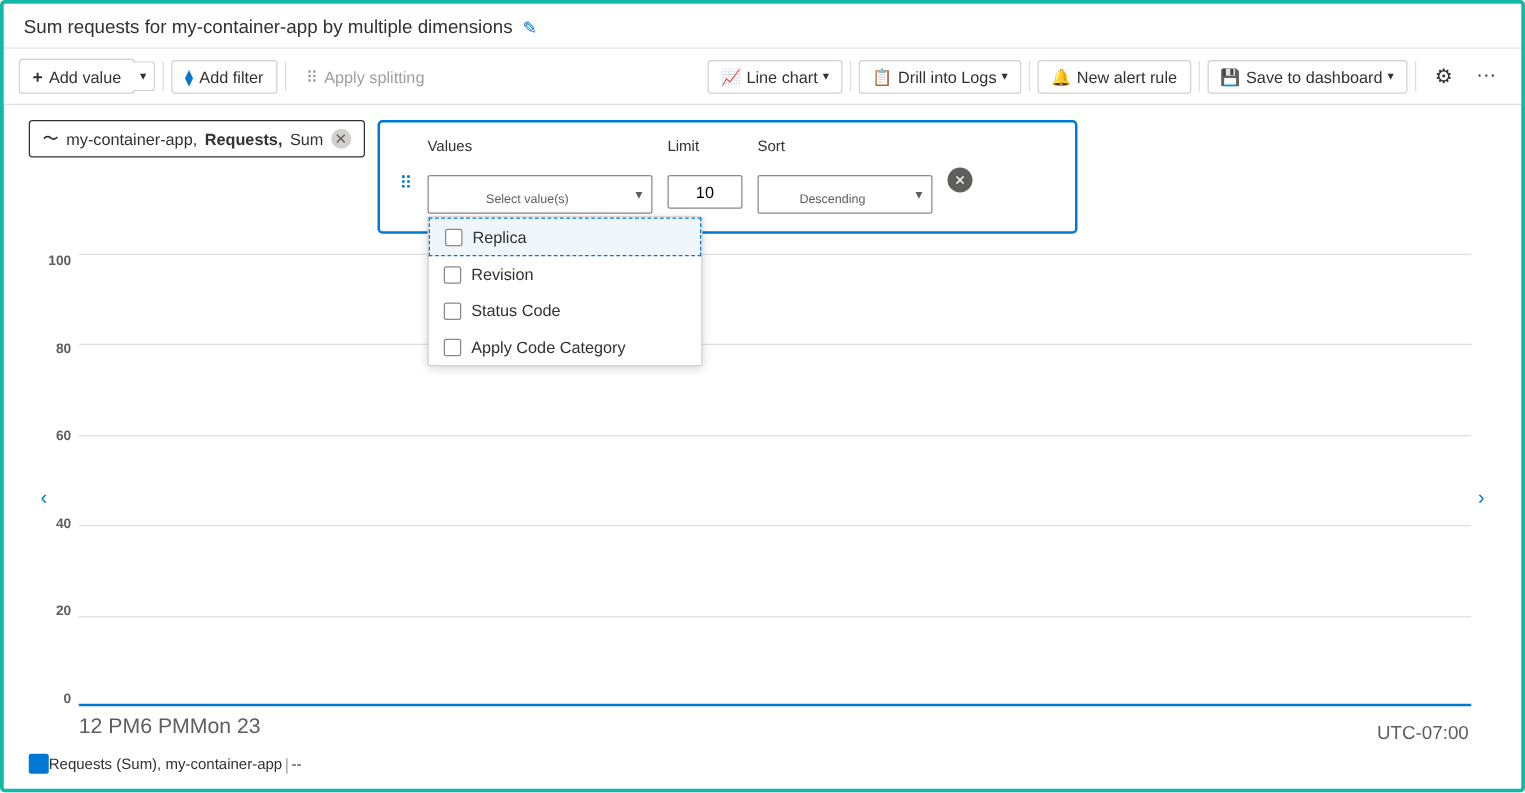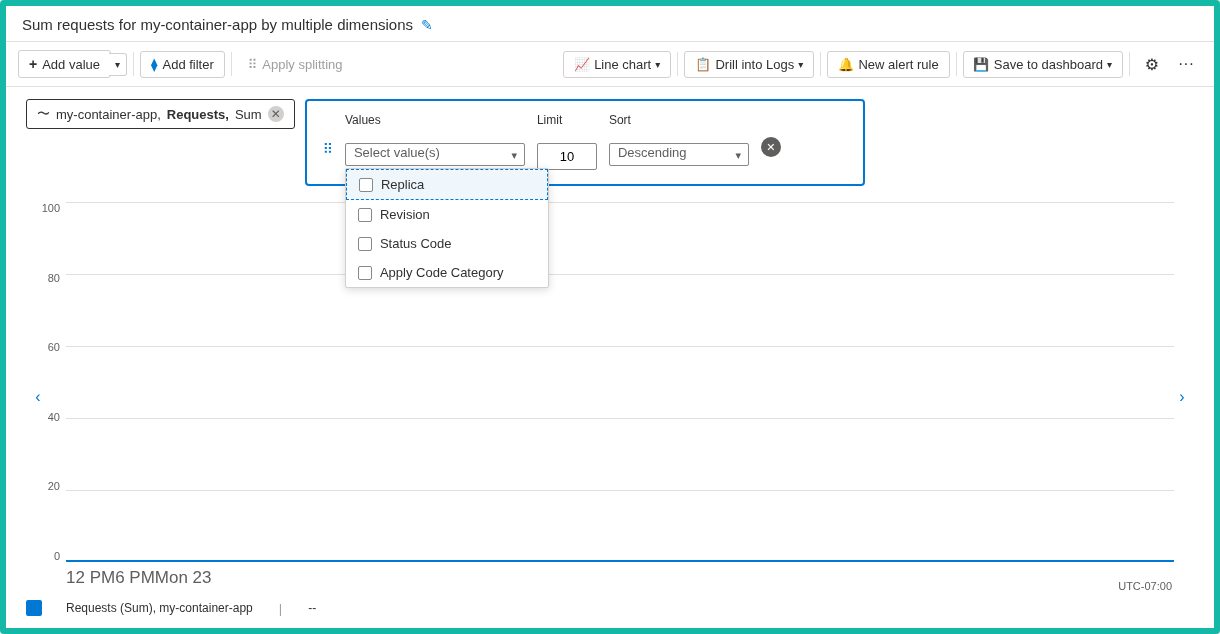--- a/index.html
+++ b/index.html
@@ -6,21 +6,21 @@
     body {
       font-family: 'Segoe UI', Arial, sans-serif;
       font-size: 13px;
       background: #f3f2f1;
       color: #323130;
     }
     .main-container {
       width: 1220px;
       height: 634px;
       background: #fff;
-      border: 6px solid #14b8a6;
+      border: 3px solid #14b8a6;
       border-radius: 4px;
       display: flex;
       flex-direction: column;
       overflow: hidden;
     }
     
     .title-bar {
       display: flex;
       align-items: center;
       padding: 10px 16px 8px 16px;
@@ -163,27 +163,28 @@
       color: #323130;
       font-weight: 400;
     }
     .select-wrapper {
       position: relative;
       display: inline-block;
     }
     .select-field {
       border: 1px solid #8a8886;
       border-radius: 2px;
-      padding: 1px 28px 5px 8px;
-      font-size: 13px;
+      padding: 13px 28px 5px 8px;
+      font-size: 10px;
       background: #fff;
       cursor: pointer;
       appearance: none;
       color: #605e5c;
       min-width: 180px;
+      text-align: center;
     }
     .select-arrow {
       position: absolute;
       right: 8px;
       top: 50%;
       transform: translateY(-50%);
       pointer-events: none;
       color: #605e5c;
       font-size: 11px;
     }
@@ -207,21 +208,21 @@
       align-items: center;
       justify-content: center;
       font-size: 11px;
       margin-top: 24px;
     }
     
     .dropdown-list {
       position: absolute;
       top: calc(100% + 2px);
       left: 0;
-      width: 204px;
+      width: 220px;
       background: #fff;
       border: 1px solid #d2d0ce;
       border-radius: 2px;
       box-shadow: 0 2px 8px rgba(0,0,0,0.15);
       z-index: 100;
     }
     .dropdown-item {
       display: flex;
       align-items: center;
       gap: 8px;
@@ -248,20 +249,21 @@
       position: absolute;
       left: 0;
       top: 0;
       bottom: 30px;
       width: 40px;
       display: flex;
       flex-direction: column;
       justify-content: space-between;
       align-items: flex-end;
       padding-right: 6px;
+      font-weight: bold;
     }
     .y-label {
       font-size: 11px;
       color: #605e5c;
     }
     .chart-plot {
       position: absolute;
       left: 40px;
       right: 20px;
       top: 0;
@@ -311,28 +313,28 @@
       font-size: 16px;
       background: transparent;
       border: none;
     }
     .nav-arrow-left { left: 0; }
     .nav-arrow-right { right: 0; }
     .utc-label {
       position: absolute;
       right: 22px;
       bottom: 0;
-      font-size: 11px;
+      font-size: 15px;
       color: #605e5c;
     }
     
     .legend-bar {
       display: flex;
       align-items: center;
-      gap: 24px;
+      gap: 0;
       padding: 8px 0 12px 0;
       text-align: center;
     }
     .legend-swatch {
       width: 16px;
       height: 16px;
       background: #0078d4;
       border-radius: 2px;
     }
     .legend-text {

